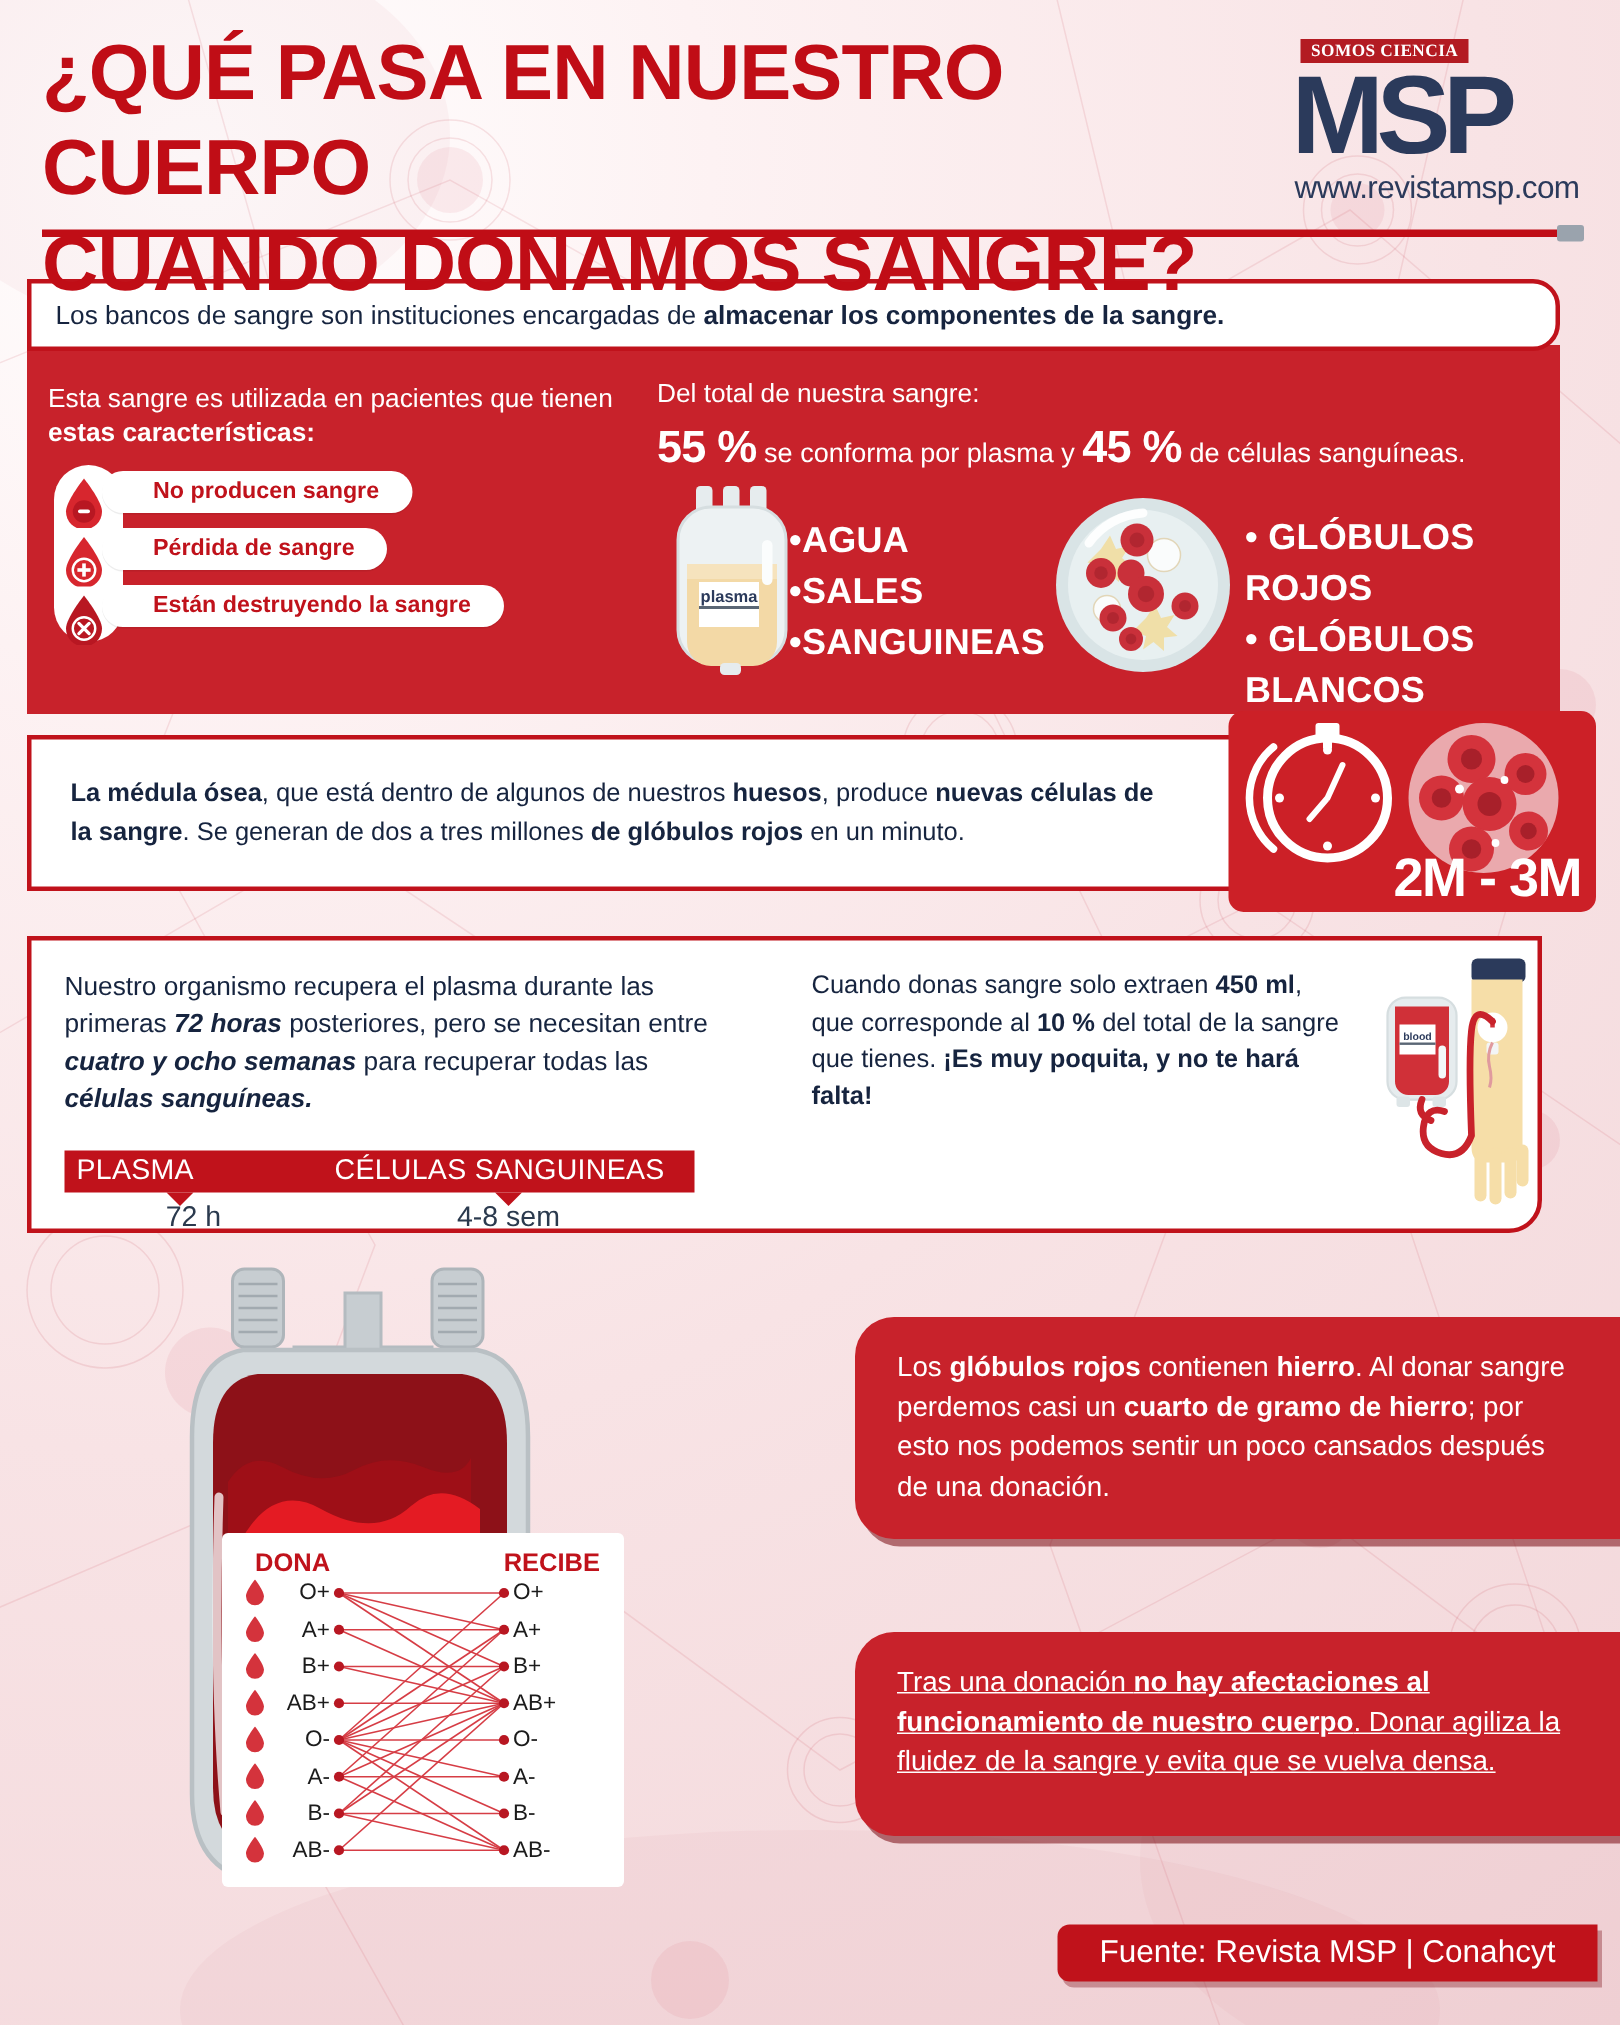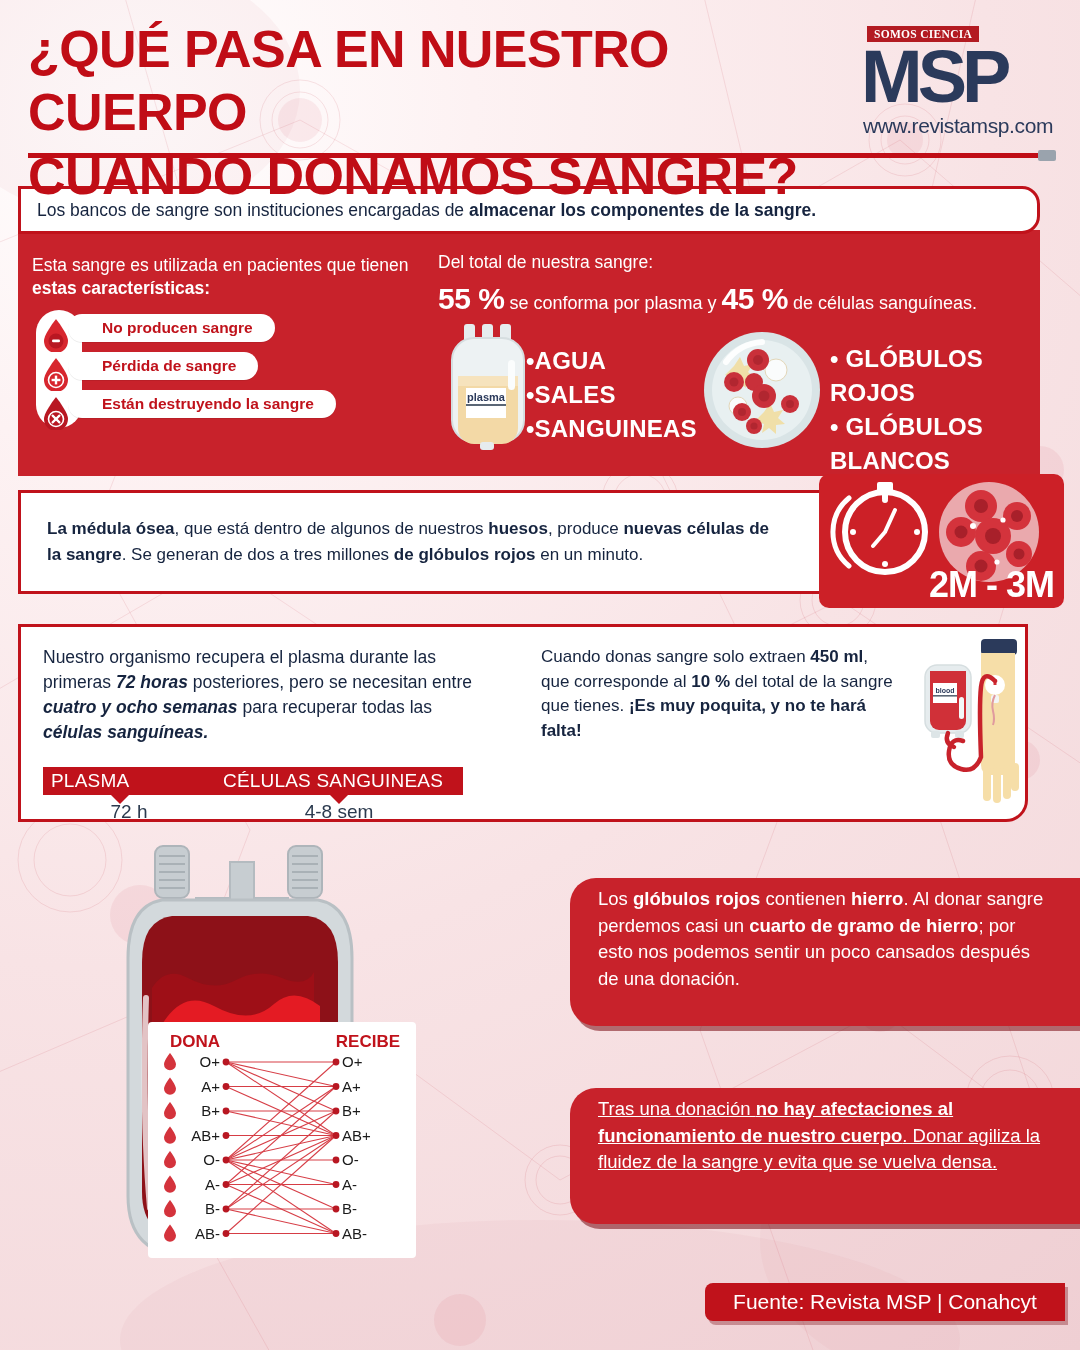--- a/index.html
+++ b/index.html
@@ -153,21 +153,21 @@
   .speech {
     position: absolute; background: #C8222B; z-index: 4;
     border-radius: 26px 0 0 26px;
     box-shadow: 4px 5px 0 rgba(120,10,16,0.55);
     color: #fff;
   }
   .speech p { font-size: 18.5px; line-height: 1.44; }
   .speech p b { font-weight: 700; }
   .sp1 { left: 570px; top: 878px; width: 510px; height: 148px; }
   .sp2 { left: 570px; top: 1088px; width: 510px; height: 136px; text-decoration: underline; }
-  .speech .inner { padding: 8px 34px 0 28px; }
+  .speech .inner { padding: 20px 34px 0 28px; }
 
   
   .footer {
     position: absolute; left: 705px; top: 1283px; width: 360px; height: 38px;
     background: #C0121B; color: #fff; border-radius: 8px 0 0 8px;
     display: flex; align-items: center; justify-content: center;
     font-size: 21px; z-index: 6;
     box-shadow: 3px 4px 0 rgba(120,10,16,.35);
   }
 

